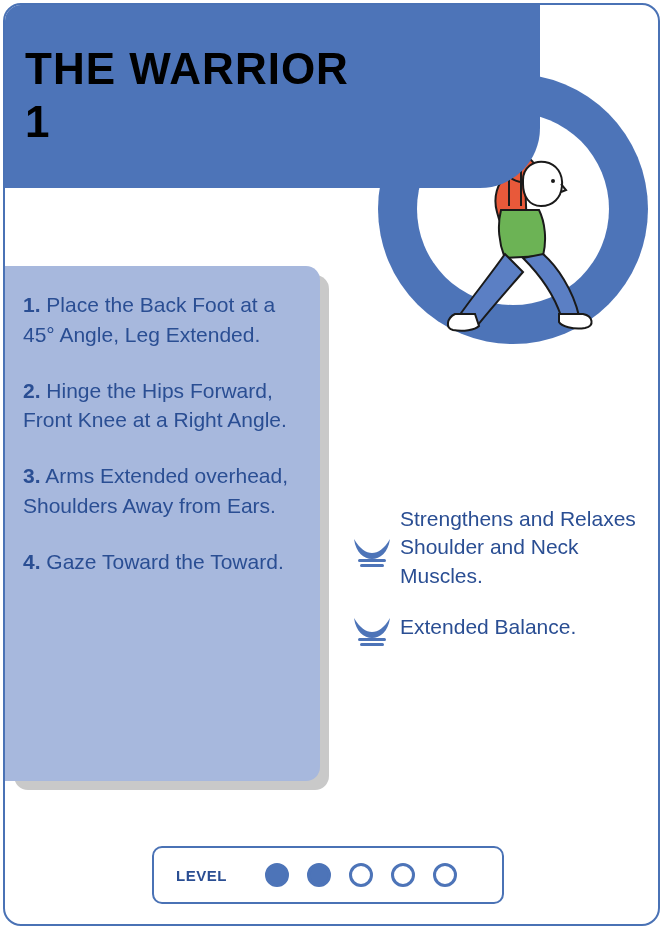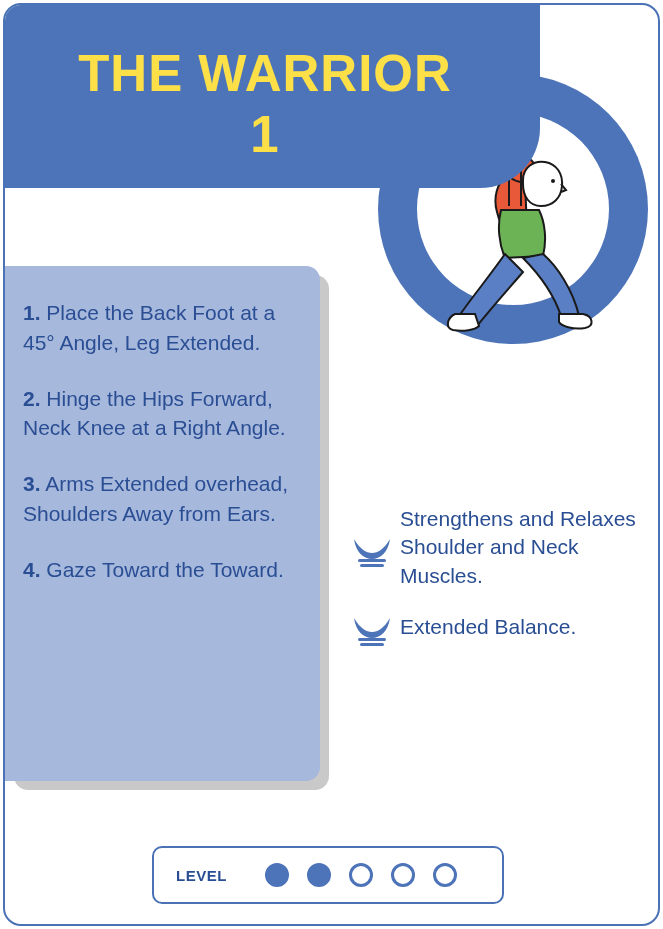--- a/index.html
+++ b/index.html
@@ -60,23 +60,23 @@
     height: 183px;
     background: #4d74b8;
     border-top-left-radius: 16px;
     border-bottom-right-radius: 60px;
   }
   .header-title {
     position: absolute;
     left: 20px;
     top: 38px;
     width: 480px;
-    text-align: center;
-    color: #fde047;
-    font-size: 51px;
+    text-align: left;
+    color: #000000;
+    font-size: 44px;
     font-weight: bold;
     letter-spacing: 1px;
     line-height: 1.2;
   }
   .header-title .line2 {
     display: block;
   }
 
   
   .steps-shadow {
@@ -91,21 +91,21 @@
   .steps-panel {
     position: absolute;
     left: 5px;
     top: 266px;
     width: 315px;
     height: 515px;
     background: #a7b8dd;
     border-top-right-radius: 14px;
     border-bottom-right-radius: 14px;
     box-sizing: border-box;
-    padding: 32px 24px 0 18px;
+    padding: 24px 24px 0 18px;
   }
   .step {
     color: #2a4e93;
     font-size: 21px;
     line-height: 1.42;
     margin-bottom: 26px;
   }
   .step .num {
     font-weight: bold;
   }
@@ -225,21 +225,21 @@
   </div>
 
   <div class="steps-shadow"></div>
   <div class="steps-panel">
     <div class="step">
       <span class="num">1.</span>
       <span>Place the Back Foot at a 45° Angle, Leg Extended.</span>
     </div>
     <div class="step">
       <span class="num">2.</span>
-      <span>Hinge the Hips Forward, Neck Knee at a Right Angle.</span>
+      <span>Hinge the Hips Forward, Front Knee at a Right Angle.</span>
     </div>
     <div class="step">
       <span class="num">3.</span>
       <span>Arms Extended overhead, Shoulders Away from Ears.</span>
     </div>
     <div class="step">
       <span class="num">4.</span>
       <span>Gaze Toward the Toward.</span>
     </div>
   </div>

